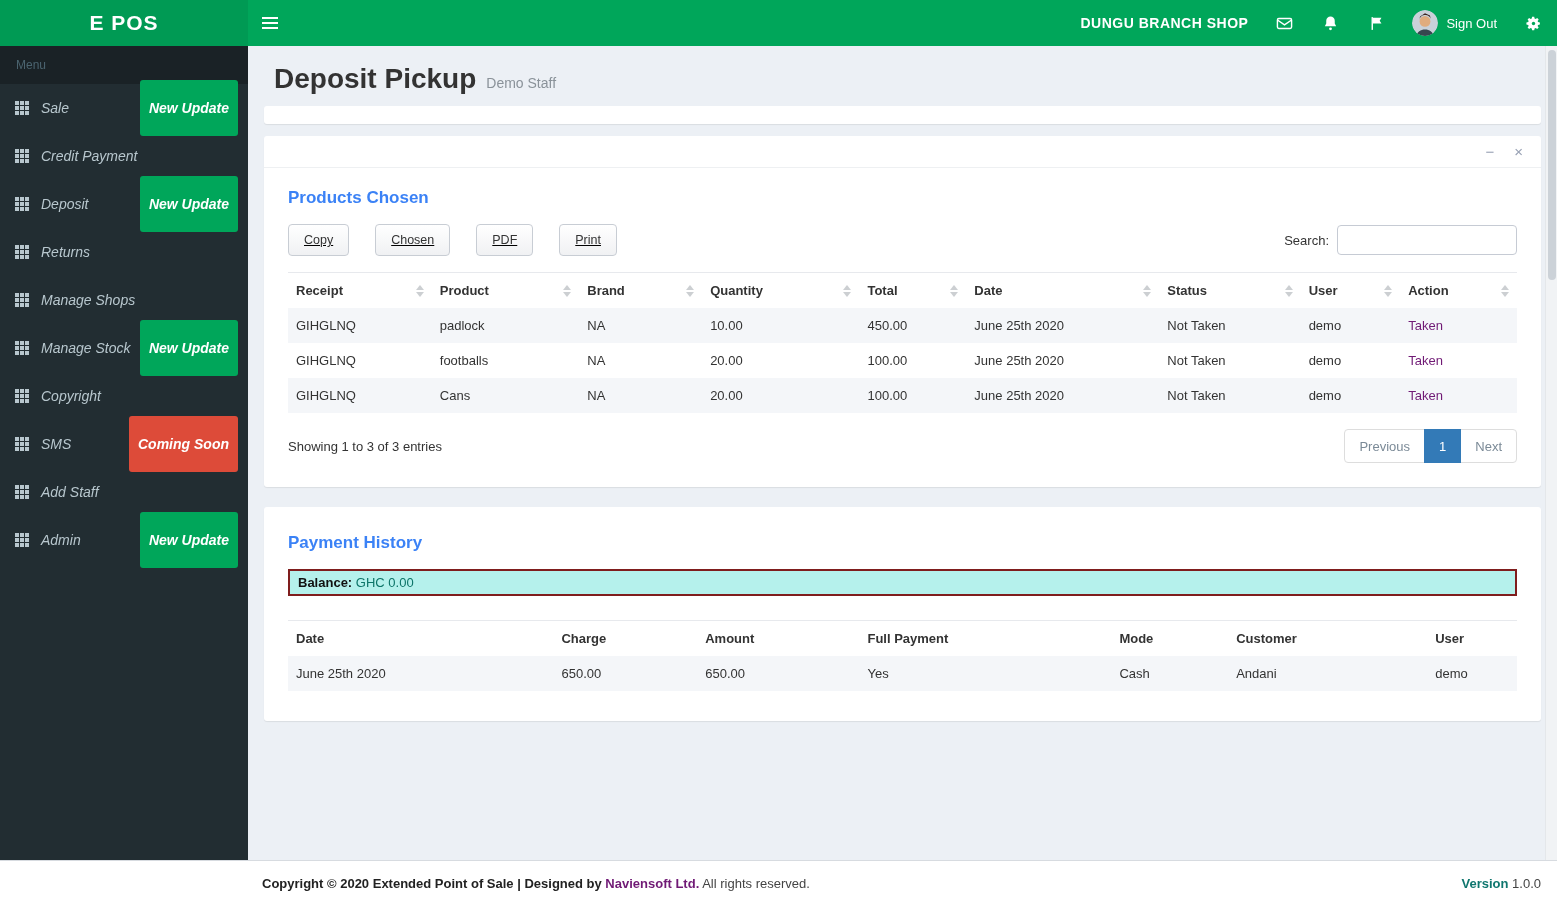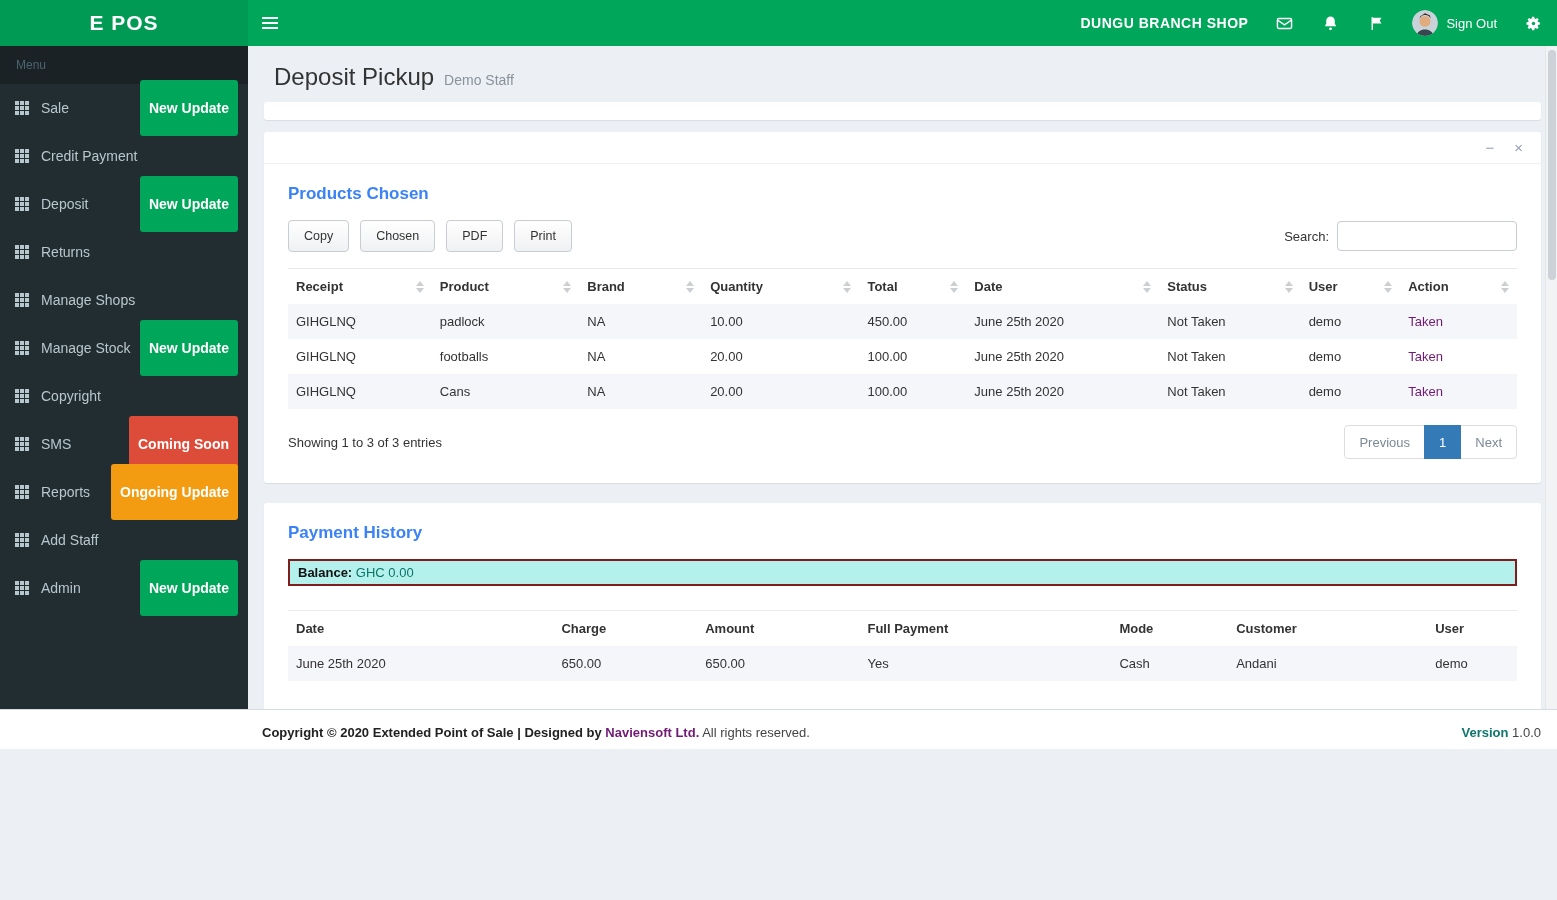--- a/index.html
+++ b/index.html
@@ -1,65 +1,65 @@
 <!DOCTYPE html>
 <html><head>
 <meta charset="utf-8">
 <style>
   * { box-sizing: border-box; margin: 0; padding: 0; }
   html,body { width:1557px; height:900px; }
   body { font-family:"Liberation Sans", sans-serif; background:#ecf0f5; }
-  #app { position:relative; width:1557px; height:749px; overflow:hidden; background:#ecf0f5; }
+  #app { position:relative; width:1557px; height:900px; overflow:hidden; background:#ecf0f5; }
 
   
   .topbar { position:absolute; top:0; left:0; right:0; height:46px; display:flex; z-index:5; }
   .logo { width:248px; background:#009a54; color:#fff; display:flex; align-items:center; justify-content:center;
           font-size:21px; font-weight:bold; letter-spacing:1px; cursor:pointer; }
   .navbar { flex:1; background:#00a65a; display:flex; align-items:center; padding:0 14px; }
   .hamburger { width:38px; height:46px; display:flex; flex-direction:column; justify-content:center; gap:3px; cursor:pointer; }
   .hamburger span { display:block; width:16px; height:2px; background:#fff; }
   .nav-right { margin-left:auto; display:flex; align-items:center; gap:26px; color:#fff; }
   .shop-name { font-size:14px; font-weight:bold; letter-spacing:.5px; }
   .nav-icon { width:20px; height:20px; display:flex; align-items:center; justify-content:center; cursor:pointer; }
   .nav-icon svg { width:17px; height:17px; }
   .user-group { display:flex; align-items:center; gap:8px; cursor:pointer; }
   .avatar { width:26px; height:26px; border-radius:50%; overflow:hidden; flex:0 0 auto; }
   .signout { font-size:13px; }
 
   
   .sidebar { position:absolute; top:46px; left:0; bottom:40px; width:248px; background:#222d32; }
   .sidebar-header { background:#1a2226; color:#4b646f; font-size:12px; padding:12px 16px; }
-  .side-item { display:flex; align-items:center; height:48px; padding:0 10px 0 15px; color:#b8c7ce; font-size:14px; cursor:pointer; }
+  .side-item { display:flex; align-items:center; height:48px; padding:0 10px 0 15px; color:#b8c7ce; font-size:14px; cursor:pointer;font-style:italic; }
   .grid-icon { position:relative; width:14px; height:14px; display:inline-block; flex:0 0 auto; }
   .grid-icon::before { content:""; position:absolute; left:0; top:0; width:4px; height:4px; background:currentColor;
     box-shadow:5px 0 currentColor,10px 0 currentColor,0 5px currentColor,5px 5px currentColor,10px 5px currentColor,
                0 10px currentColor,5px 10px currentColor,10px 10px currentColor; }
   .side-label { margin-left:12px; }
   .badge { margin-left:auto; font-size:14px; font-weight:bold; color:#fff; padding:20px 9px; border-radius:3px; white-space:nowrap; }
   .badge-green { background:#00a65a; }
   .badge-red { background:#dd4b39; }
   .badge-orange { background:#f39c12; }
 
   
   .main { position:absolute; left:248px; top:46px; right:0; bottom:40px; padding:0 16px; overflow:hidden; }
   .content-header { padding:17px 10px 11px; display:flex; align-items:baseline; gap:10px; }
-  .page-title { font-size:24px; font-weight:400; color:#333; }
+  .page-title { font-size:28px; font-weight:700; color:#333; }
   .page-subtitle { font-size:14px; color:#8a9299; }
 
   .top-strip { height:18px; background:#fff; border-radius:3px; box-shadow:0 1px 1px rgba(0,0,0,.08); margin-bottom:12px; }
 
   .box { background:#fff; border-radius:3px; box-shadow:0 1px 1px rgba(0,0,0,.08); margin-bottom:20px; }
   .box-header { height:32px; display:flex; align-items:center; justify-content:flex-end; gap:20px;
                 padding:0 18px; border-bottom:1px solid #eef0f2; }
   .box-tool { background:none; border:none; color:#97a0b3; font-size:15px; line-height:1; cursor:pointer; }
   .box-body { padding:14px 24px 24px; }
   .box-title { font-size:17px; font-weight:bold; color:#3b82f6; margin:6px 0 16px; }
 
   .dt-toolbar { display:flex; align-items:center; margin-bottom:16px; }
-  .btn-group { display:flex; gap:11px; }
+  .btn-group { display:flex; gap:26px;text-decoration:underline; }
   .dt-button { font-family:inherit; font-size:12.5px; color:#333; padding:8px 15px; border:1px solid #c8cdd4;
                border-radius:4px; background:linear-gradient(#ffffff,#f0f1f3); cursor:pointer; }
   .search-wrap { margin-left:auto; display:flex; align-items:center; gap:8px; font-size:13px; color:#333; }
   .search-wrap input { width:180px; height:30px; border:1px solid #c6cbd4; border-radius:4px; padding:0 8px;
                        font-size:13px; font-family:inherit; }
 
   table { width:100%; border-collapse:collapse; font-size:13px; color:#333; table-layout:fixed; }
   thead th { border-top:1px solid #e7e9ed; padding:10px 8px; text-align:left; font-weight:bold; cursor:pointer; }
   .th-inner { display:flex; align-items:center; justify-content:space-between; }
   .sort-icon { display:inline-flex; flex-direction:column; gap:2px; margin-left:6px; opacity:.5; }
@@ -197,25 +197,20 @@
       <span class="grid-icon"></span>
       <span class="side-label">Copyright</span>
     </div>
     <div class="side-item">
       <span class="grid-icon"></span>
       <span class="side-label">SMS</span>
       <span class="badge badge-red">Coming Soon</span>
     </div>
     <div class="side-item">
       <span class="grid-icon"></span>
-      <span class="side-label">Reports</span>
-      <span class="badge badge-orange">Ongoing Update</span>
-    </div>
-    <div class="side-item">
-      <span class="grid-icon"></span>
       <span class="side-label">Add Staff</span>
     </div>
     <div class="side-item">
       <span class="grid-icon"></span>
       <span class="side-label">Admin</span>
       <span class="badge badge-green">New Update</span>
     </div>
   </div>
 
   <div class="main">
@@ -348,21 +343,21 @@
           <div class="pagination">
             <span class="page-btn prev">Previous</span>
             <span class="page-btn active">1</span>
             <span class="page-btn next">Next</span>
           </div>
         </div>
       </div>
     </div>
 
     <div class="box">
-      <div class="box-body" style="padding-top:14px; padding-bottom:30px;">
+      <div class="box-body" style="padding-top:20px; padding-bottom:30px;">
         <div class="box-title">Payment History</div>
 
         <div class="balance-banner">
           <b>Balance:</b>
           <span class="balance-value">GHC 0.00</span>
         </div>
 
         <table>
           <thead>
             <tr>

